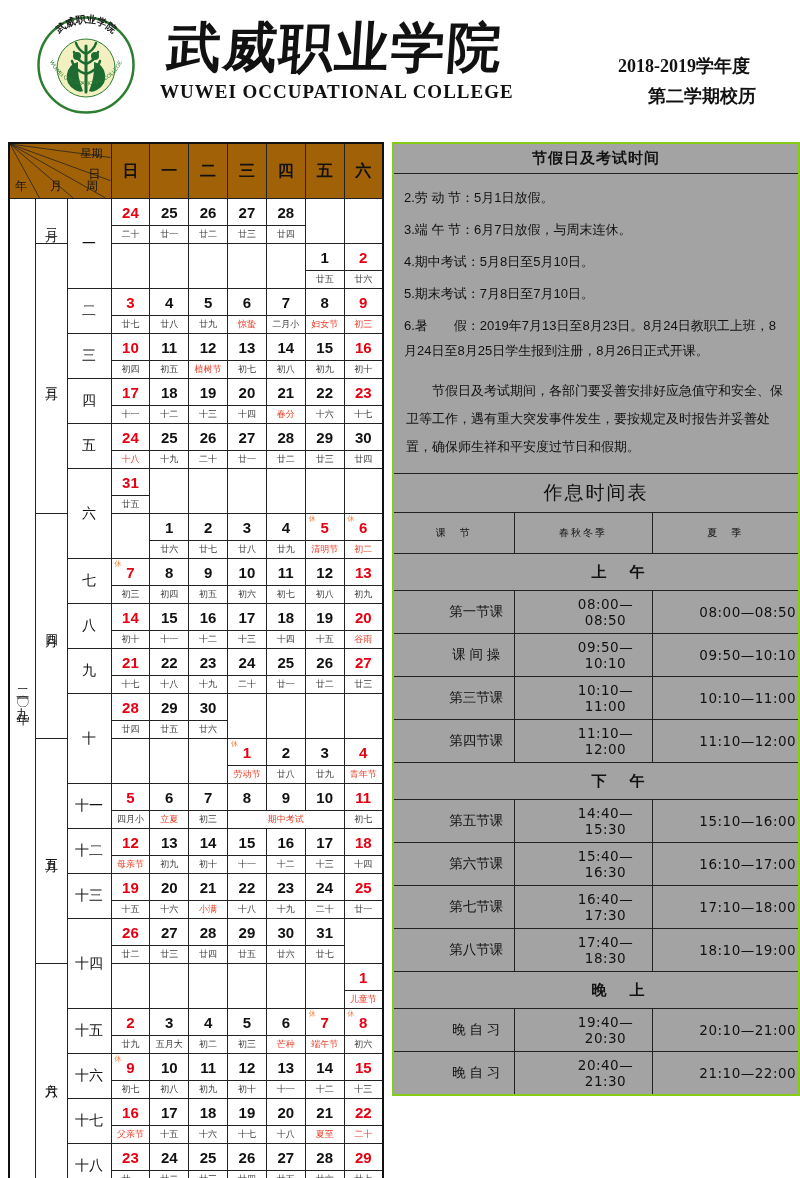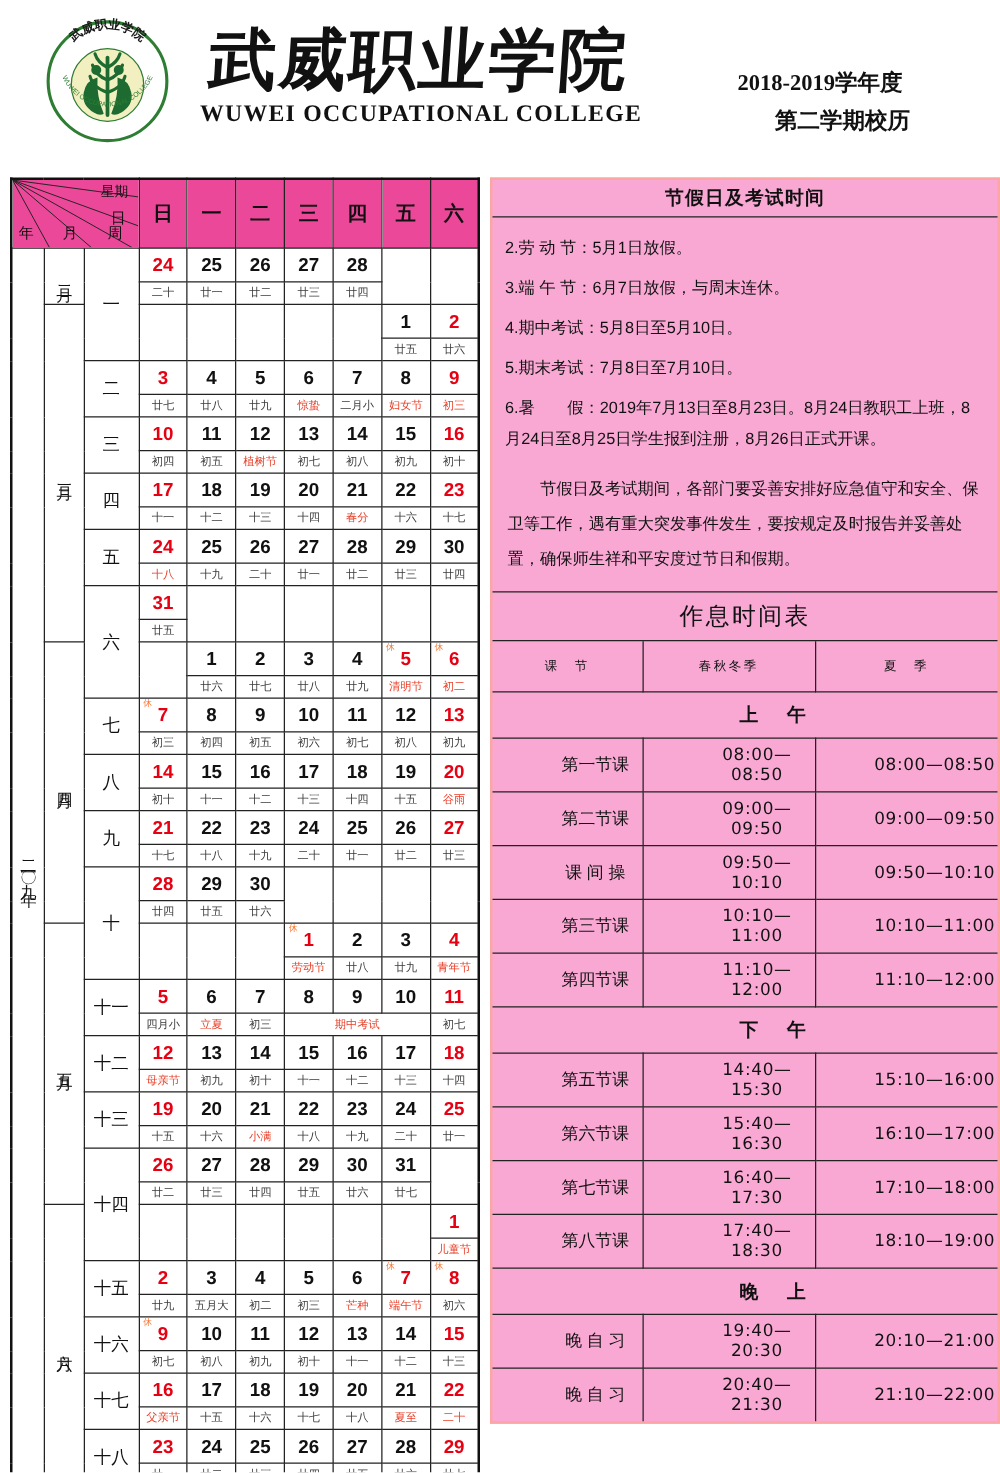--- a/index.html
+++ b/index.html
@@ -7,49 +7,49 @@
         font-family:"Liberation Sans",sans-serif;color:#111;}
 
   
   .hdr{position:absolute;left:0;top:0;width:800px;height:140px;}
   .logo{position:absolute;left:36px;top:12px;}
   .titles{position:absolute;left:160px;top:18px;width:350px;text-align:center;}
   .title-cn{font-family:"DejaVu Serif",serif;font-weight:bold;font-size:54px;line-height:1.1;
             letter-spacing:2px;transform:skewX(-4deg);white-space:nowrap;}
   .title-en{font-family:"Liberation Serif",serif;font-weight:bold;font-size:19px;
             letter-spacing:1px;margin-top:4px;white-space:nowrap;}
-  .term{position:absolute;right:72px;top:52px;font-family:"Liberation Serif",serif;
+  .term{position:absolute;right:44px;top:52px;font-family:"Liberation Serif",serif;
         font-weight:bold;font-size:18px;line-height:1.65;}
   .term .t2{padding-left:30px;}
 
   
   table{border-collapse:collapse;table-layout:fixed;}
   .cal{position:absolute;left:8px;top:142px;width:376px;border:2px solid #111;}
   .cal th,.cal td{border:1px solid #222;padding:0;text-align:center;vertical-align:middle;overflow:hidden;}
-  .cal thead th{height:54px;font-size:16px;font-weight:bold;background:#ec4899;}
+  .cal thead th{height:54px;font-size:16px;font-weight:bold;background:#a16207;}
   .corner{position:relative;padding:0;}
   .corner svg{position:absolute;left:0;top:0;width:100%;height:100%;}
   .corner span{position:absolute;font-size:11px;font-weight:normal;}
   .c-xq{top:2px;right:8px;}
   .c-ri{top:22px;right:10px;font-size:12px !important;}
   .c-nian{bottom:3px;left:5px;font-size:12px !important;}
   .c-yue{bottom:3px;left:40px;font-size:12px !important;}
   .c-zhou{bottom:3px;left:76px;font-size:12px !important;}
   .num{height:26px;font-weight:bold;font-size:15px;position:relative;font-family:"Liberation Sans",sans-serif;}
   .lun{height:17px;font-size:9px;color:#3a3a3a;letter-spacing:0;}
   .red{color:#e60012;}
   .lun.red{color:#e8402a;}
   .rest{position:absolute;left:3px;top:1px;font-size:7px;font-weight:normal;color:#f4742f;line-height:1;}
   .ycell,.mcell{font-size:13px;background:#fff;}
   .vtext{writing-mode:vertical-rl;text-orientation:upright;margin:0 auto;letter-spacing:6px;}
   .mcell .vtext{letter-spacing:2px;}
   .wcell{font-size:14px;}
 
   
-  .rp{position:absolute;left:392px;top:142px;width:404px;border:2px solid #fca5a5;background:#f9a8d4;}
+  .rp{position:absolute;left:392px;top:142px;width:404px;border:2px solid #84cc16;background:#a3a3a3;}
   .hp-title{border-bottom:1px solid #222;text-align:center;font-weight:bold;font-size:15px;
             padding:5px 0;letter-spacing:1px;}
   .hp-body{padding:4px 10px 6px 10px;font-size:13px;}
   .hp-item{margin:7px 0;line-height:25px;}
   .hp-note{margin:14px 2px 6px 2px;line-height:28px;text-indent:2em;font-size:13px;}
   .sched-title{border-top:1px solid #222;border-bottom:1px solid #222;text-align:center;
                font-size:19px;font-weight:normal;padding:6px 0;letter-spacing:2px;}
   .sched{width:100%;}
   .sched th,.sched td{border:1px solid #222;text-align:center;vertical-align:middle;padding:0;}
   .sched th{height:40px;font-size:10px;font-weight:normal;letter-spacing:2px;}
@@ -570,25 +570,20 @@
           </tr>
           <tr class="sec">
             <td colspan="3">上　午</td>
           </tr>
           <tr class="sr">
             <td class="lbl">第一节课</td>
             <td class="time">08:00—08:50</td>
             <td class="time">08:00—08:50</td>
           </tr>
           <tr class="sr">
-            <td class="lbl">第二节课</td>
-            <td class="time">09:00—09:50</td>
-            <td class="time">09:00—09:50</td>
-          </tr>
-          <tr class="sr">
             <td class="lbl">课 间 操</td>
             <td class="time">09:50—10:10</td>
             <td class="time">09:50—10:10</td>
           </tr>
           <tr class="sr">
             <td class="lbl">第三节课</td>
             <td class="time">10:10—11:00</td>
             <td class="time">10:10—11:00</td>
           </tr>
           <tr class="sr">

